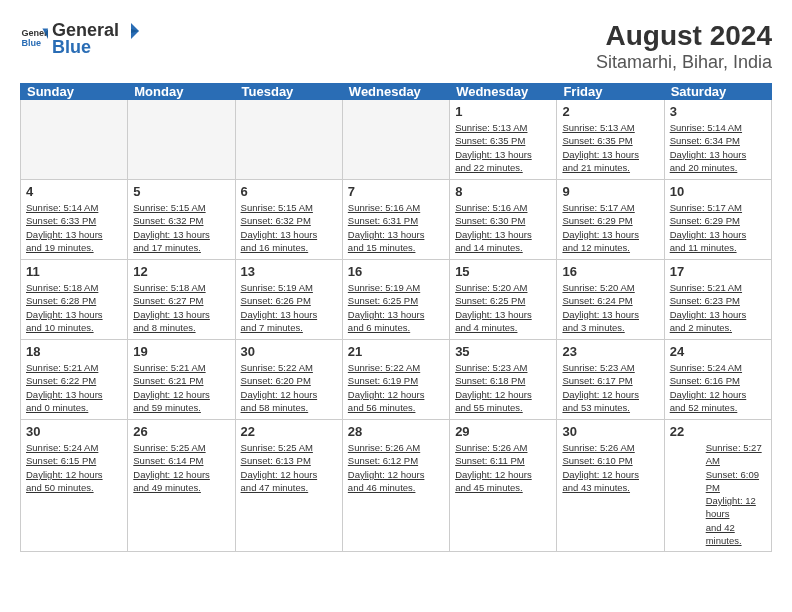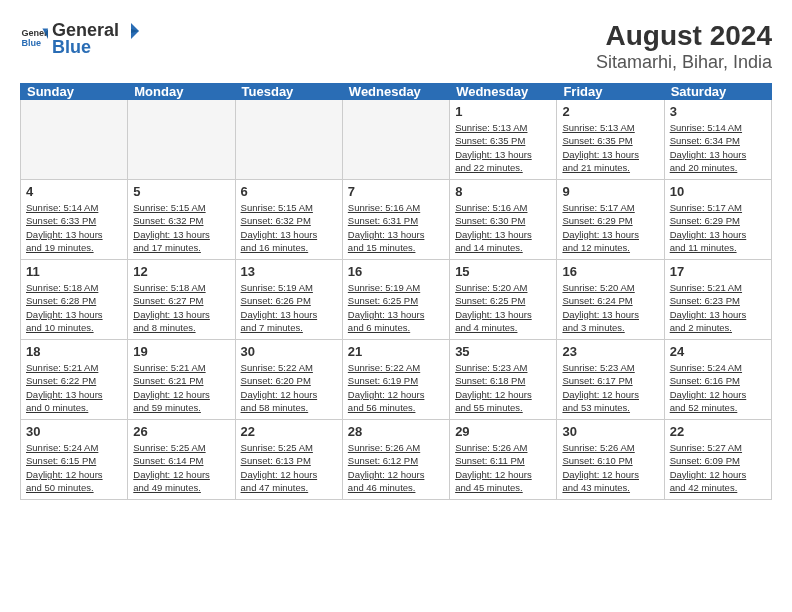--- a/index.html
+++ b/index.html
@@ -347,20 +347,20 @@
         </td>
         <td>
           <span class="day-number">30</span>
           <div class="day-info" style="white-space: pre-line;">Sunrise: 5:26 AM
 Sunset: 6:10 PM
 Daylight: 12 hours
 and 43 minutes.</div>
         </td>
         <td>
           <span class="day-number">22</span>
-          <div class="day-info" style="white-space: pre-line;">Sunrise: 5:27 AM
+          <div class="day-info" style="white-space: pre-line; margin-left: 36px;">Sunrise: 5:27 AM
 Sunset: 6:09 PM
 Daylight: 12 hours
 and 42 minutes.</div>
         </td>
       </tr>
     </tbody>
 </table>
 
 </body></html>

